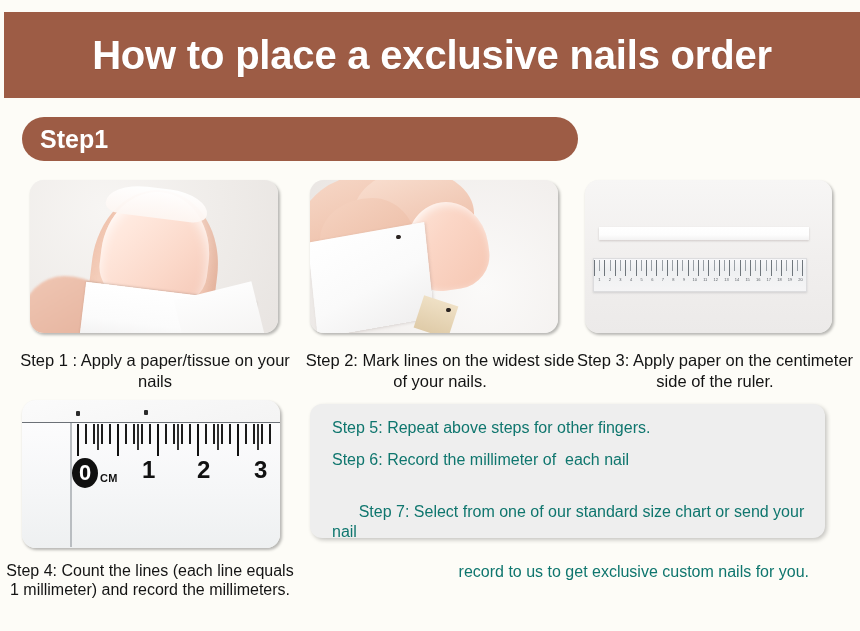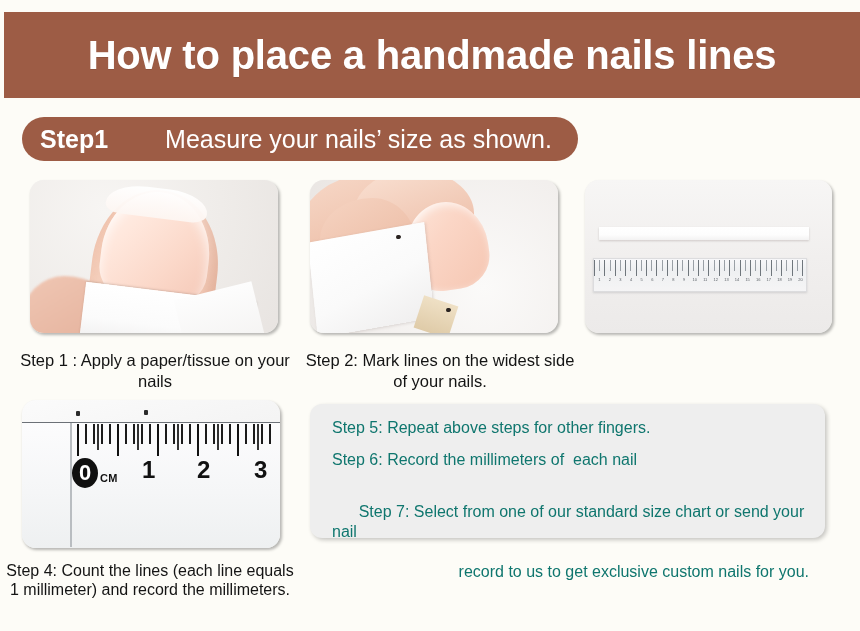--- a/index.html
+++ b/index.html
@@ -361,26 +361,25 @@
   .steps-line:last-child { margin-bottom: 0; }
   .steps-line-7 { text-align: left; }
   .steps-line-7 .ind { display: block; text-align: right; padding-left: 20px; }
 </style>
 </head>
 <body>
 
 <div id="page">
 
   <div class="header-band">
-    <div class="header-title">How to place a handmade nails lines</div>
+    <div class="header-title">How to place a exclusive nails order</div>
   </div>
 
   <div class="step1-pill">
     <span class="step1-strong">Step1</span>
-    <span class="step1-text">Measure your nails’ size as shown.</span>
   </div>
 
   <div class="card card-1">
     <div class="photo">
       <div class="p1-bg"></div>
       <div class="p1-finger-back"></div>
       <div class="p1-finger"></div>
       <div class="p1-nail"></div>
       <div class="p1-nail-edge"></div>
       <div class="p1-paper"></div>
@@ -432,20 +431,22 @@
           <span>20</span>
         </div>
       </div>
     </div>
   </div>
 
   <div class="caption cap-1">Step 1 : Apply a paper/tissue
 on your nails</div>
   <div class="caption cap-2">Step 2: Mark lines on the widest
 side of your nails.</div>
+  <div class="caption cap-3">Step 3: Apply paper on the centimeter
+side of the ruler.</div>
 
   <div class="card card-4">
     <div class="photo">
       <div class="p4-bg"></div>
       <div class="p4-body"></div>
       <div class="p4-dot p4-dot-a"></div>
       <div class="p4-dot p4-dot-b"></div>
       <div class="p4-vline"></div>
       <div class="p4-ticks-minor"></div>
       <div class="p4-ticks-half"></div>
@@ -453,21 +454,21 @@
       <div class="p4-zero">0</div>
       <div class="p4-cm">CM</div>
       <div class="p4-num p4-n1">1</div>
       <div class="p4-num p4-n2">2</div>
       <div class="p4-num p4-n3">3</div>
     </div>
   </div>
 
   <div class="steps-panel">
     <div class="steps-line">Step 5: Repeat above steps for other fingers.</div>
-    <div class="steps-line">Step 6: Record the millimeters of  each nail</div>
+    <div class="steps-line">Step 6: Record the millimeter of  each nail</div>
     <div class="steps-line steps-line-7">
       <span>Step 7: Select from one of our standard size chart or send your nail</span>
       <span class="ind">record to us to get exclusive custom nails for you.</span>
     </div>
   </div>
 
   <div class="caption cap-4">Step 4: Count the lines (each line
 equals 1 millimeter) and
 record the millimeters.</div>
 

